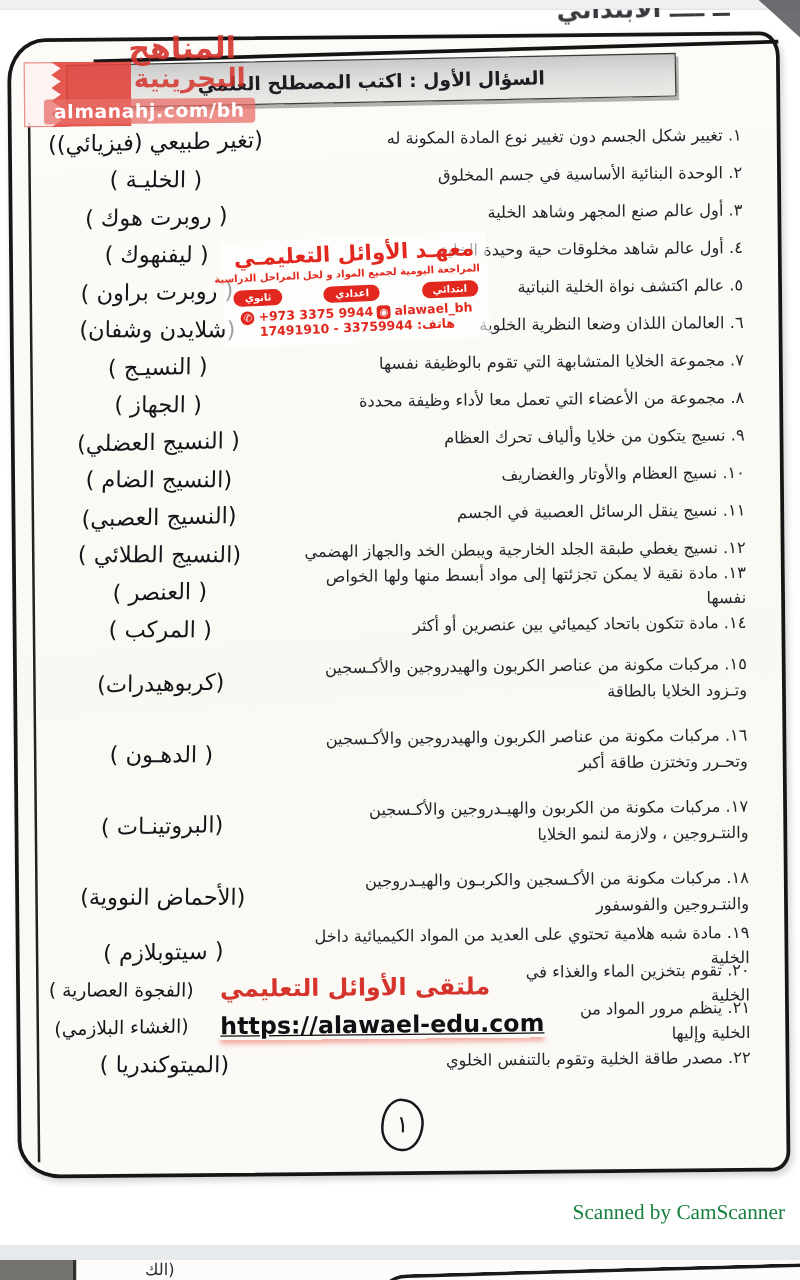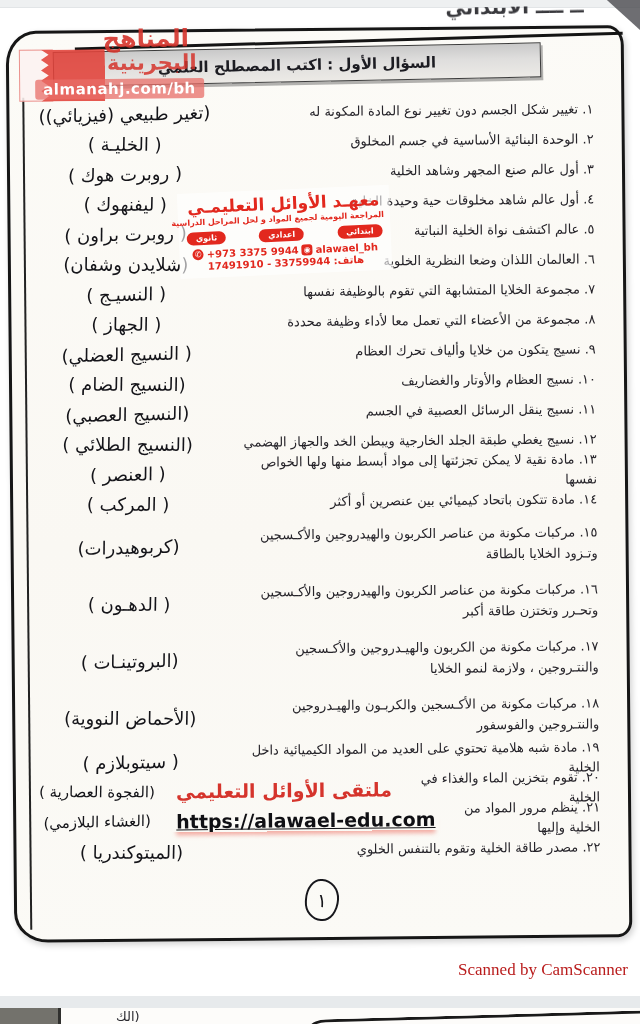--- a/index.html
+++ b/index.html
@@ -106,21 +106,21 @@
   
   .page-num{
     position:absolute;bottom:16px;left:47%;width:30px;height:38px;
     border:2.5px solid #17171c;border-radius:46% 54% 48% 52% / 52% 48% 55% 45%;
     display:flex;align-items:center;justify-content:center;
     font-size:19px;color:#17171c;transform:rotate(4deg);
   }
   .camscanner{
     position:absolute;top:960px;right:12px;
     font-family:"Liberation Serif","DejaVu Serif",serif;
-    font-size:17px;color:#b91c1c;
+    font-size:17px;color:#15803d;
   }
 
   
   .next-page{position:absolute;top:1008px;left:0;width:640px;height:16px;background:#fdfcfa;overflow:hidden;}
   .next-page .photo-edge{position:absolute;left:0;top:0;width:58px;height:100%;background:#73726c;}
   .next-page .photo-edge:after{content:"";position:absolute;left:58px;top:0;width:3px;height:100%;background:#30302e;}
   .next-page .np-line{position:absolute;left:300px;right:-20px;top:7px;height:30px;border-top:3px solid #1a1a1a;border-top-left-radius:26px;transform:rotate(-1.6deg);}
   .next-page .np-frag{position:absolute;left:116px;top:1px;font-size:13px;color:#2a2a30;direction:rtl;}
 </style>
 </head>

